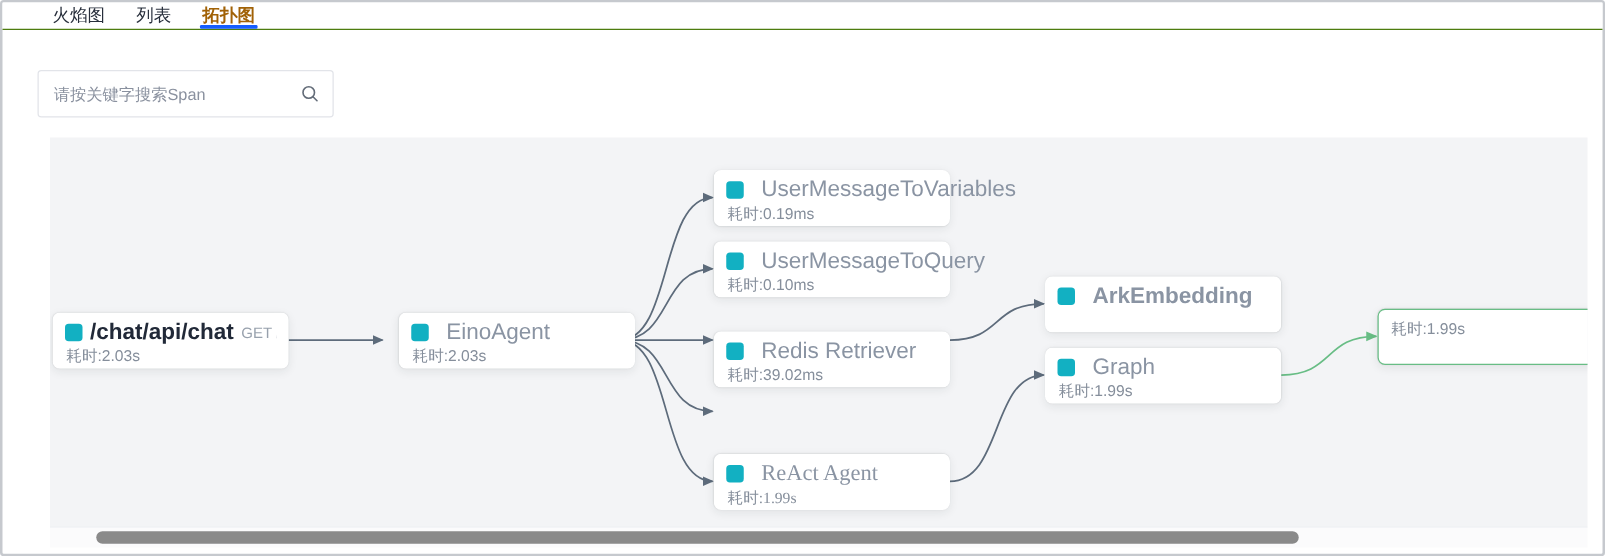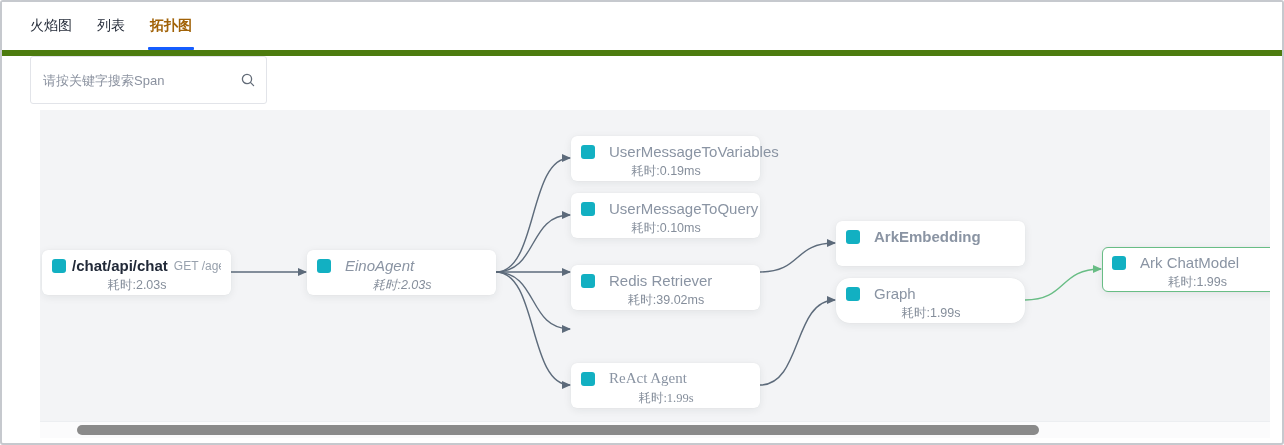--- a/index.html
+++ b/index.html
@@ -11,41 +11,41 @@
     overflow: hidden;
   }
   .frame {
     position: absolute; inset: 0;
     border: 2px solid #c6c9ce;
     border-radius: 3px;
     background: #fff;
   }
   
   .tab-bar {
-    position: absolute; left: 0; top: 0; right: 0; height: 54px;
+    position: absolute; left: 0; top: 0; right: 0; height: 22px;
     display: flex; align-items: stretch; gap: 25px;
-    padding: 0 28px;
-    border-bottom: 6px solid #4d7c0f;
+    padding: 0 40px;
+    border-bottom: 1px solid #4d7c0f;
     background: #fff;
   }
   .tab {
     font-size: 14px; color: #272e3b;
     display: flex; align-items: center;
     position: relative; cursor: pointer;
     white-space: nowrap;
   }
   .tab.active { color: #a16207; font-weight: 700; }
   .tab.active::after {
     content: ""; position: absolute; left: -2px; right: -2px; bottom: 0;
     height: 3px; background: #165dff; border-radius: 1px;
   }
   
   .toolbar { position: absolute; left: 28px; top: 54px; }
   .search-box {
-    width: 237px; height: 48px;
+    width: 237px; height: 38px;
     border: 1px solid #e2e4e9; border-radius: 3px;
     display: flex; align-items: center;
     padding: 0 10px 0 12px; background: #fff;
   }
   .search-box input {
     border: none; outline: none; flex: 1; min-width: 0;
     font-size: 13px; color: #272e3b; background: transparent;
     font-family: inherit;
   }
   .search-box input::placeholder { color: #8a919f; }
@@ -66,27 +66,27 @@
     box-shadow: 0 2px 8px rgba(29,33,41,.08), 0 0 1px rgba(29,33,41,.08);
     padding: 5px 9px 0 9px; cursor: pointer;
   }
   .node.highlight { border-color: #68bd85; width: 190px; }
   .node-row { display: flex; align-items: center; height: 19px; }
   .node-icon {
     flex: none; width: 14px; height: 14px; border-radius: 3px;
     background: #12b0c2; margin-right: 14px;
   }
   .node.emphasis .node-icon { margin-right: 6px; }
-  .node-title { font-size: 15px; color: #8a94a3; white-space: nowrap; flex: none; }
+  .node-title { font-size: 18px; color: #8a94a3; white-space: nowrap; flex: none; }
   .node.emphasis .node-title { color: #212938; font-weight: 700; }
   .node-method {
     font-size: 12px; color: #98a1ad; margin-left: 6px;
     flex: 1; min-width: 0; white-space: nowrap; overflow: hidden;
   }
-  .node-duration { font-size: 12.5px; color: #858e9b; margin-top: 2px; padding-left: 1px; text-align: center; }
+  .node-duration { font-size: 12.5px; color: #858e9b; margin-top: 2px; padding-left: 1px; }
   
   .scrollbar-track {
     position: relative; width: 1230px; height: 17px;
     background: #fbfbfc; border-top: 1px solid #eceef1;
   }
   .scrollbar-thumb {
     position: absolute; left: 37px; top: 3px;
     width: 962px; height: 10px; border-radius: 5px;
     background: #8a8a8a; cursor: pointer;
   }
@@ -134,21 +134,21 @@
           <path d="M985,190 C1027,190 1019,159 1061,159" class="edge green" marker-end="url(#arrow-green)"></path>
         </svg>
     <div class="node emphasis" style="left: 2px; top: 140px;">
           <div class="node-row">
             <span class="node-icon"></span>
             <span class="node-title">/chat/api/chat</span>
             <span class="node-method">GET /agent/…</span>
           </div>
           <div class="node-duration">耗时:2.03s</div>
         </div>
-        <div class="node" style="left: 267px; top: 140px; font-style: italic;">
+        <div class="node" style="left: 279px; top: 140px;">
           <div class="node-row">
             <span class="node-icon"></span>
             <span class="node-title">EinoAgent</span>
           </div>
           <div class="node-duration">耗时:2.03s</div>
         </div>
         <div class="node" style="left: 531px; top: 26px;">
           <div class="node-row">
             <span class="node-icon"></span>
             <span class="node-title">UserMessageToVariables</span>
@@ -175,32 +175,28 @@
             <span class="node-title">ReAct Agent</span>
           </div>
           <div class="node-duration">耗时:1.99s</div>
         </div>
         <div class="node" style="left: 796px; top: 111px; font-weight: bold;">
           <div class="node-row">
             <span class="node-icon"></span>
             <span class="node-title">ArkEmbedding</span>
           </div>
         </div>
-        <div class="node" style="left: 796px; top: 168px; border-radius: 14px;">
+        <div class="node" style="left: 796px; top: 168px;">
           <div class="node-row">
             <span class="node-icon"></span>
             <span class="node-title">Graph</span>
           </div>
           <div class="node-duration">耗时:1.99s</div>
         </div>
         <div class="node highlight" style="left: 1062px; top: 137px;">
-          <div class="node-row">
-            <span class="node-icon"></span>
-            <span class="node-title">Ark ChatModel</span>
-          </div>
           <div class="node-duration">耗时:1.99s</div>
         </div>
       </div>
     <div class="scrollbar-track">
       <div class="scrollbar-thumb"></div>
     </div>
   </div>
 
 </div>
 

